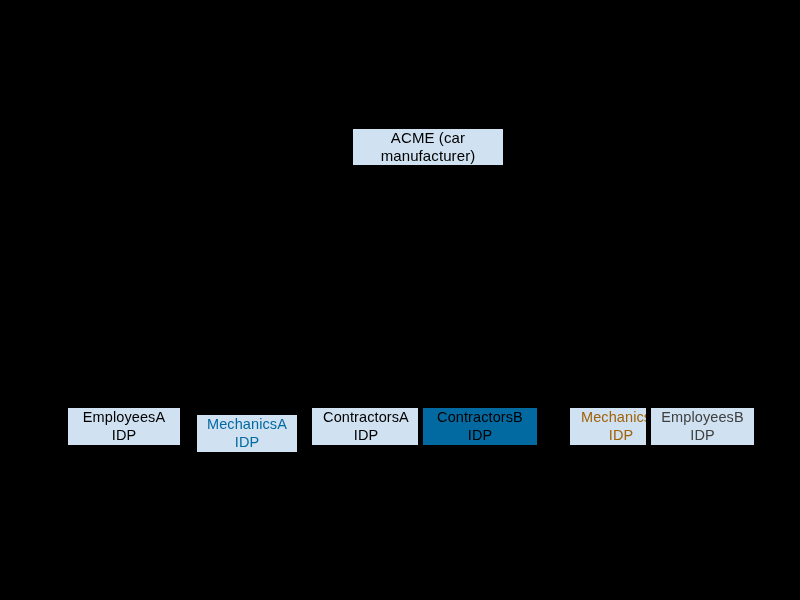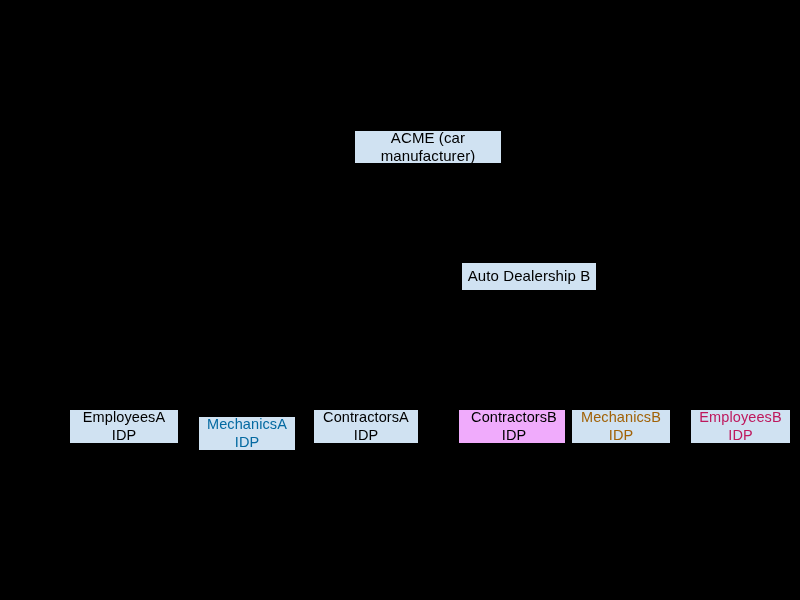--- a/index.html
+++ b/index.html
@@ -17,21 +17,21 @@
   #diagram-canvas {
     position: relative;
     width: 800px;
     height: 600px;
     background: #000000;
   }
   .node {
     position: absolute;
     box-sizing: border-box;
     background: #d0e2f2;
-    border: 7px solid #0f766e;
+    border: 5px solid #0f766e;
     color: #000000;
     display: flex;
     align-items: center;
     justify-content: center;
     text-align: center;
     line-height: 1.22;
     font-size: 15px;
     font-family: "Liberation Sans", sans-serif;
     letter-spacing: 0.1px;
     white-space: pre-line;
@@ -48,28 +48,27 @@
   }
 </style>
 </head>
 <body>
 
 <div id="diagram-canvas" style="background: rgb(0, 0, 0);">
 
   <div class="node root" style="left: 348px; top: 124px; width: 160px; height: 46px; background: rgb(208, 226, 242); border-color: rgb(0, 0, 0); color: rgb(0, 0, 0);">ACME (car
 manufacturer)</div>
 
-  <div class="node tier2" style="left: 455px; top: 256px; width: 148px; height: 41px; background: rgb(208, 226, 242); border-color: rgb(0, 0, 0); color: rgb(0, 0, 0);">Auto Dealership B</div>
 
   <div class="node tier3" style="left: 63px; top: 403px; width: 122px; height: 47px; background: rgb(208, 226, 242); border-color: rgb(0, 0, 0); color: rgb(0, 0, 0);">EmployeesA
 IDP</div>
   <div class="node tier3" style="left: 192px; top: 410px; width: 110px; height: 47px; background: rgb(208, 226, 242); border-color: rgb(0, 0, 0); color: #0369a1;">MechanicsA
 IDP</div>
   <div class="node tier3" style="left: 307px; top: 403px; width: 118px; height: 47px; background: rgb(208, 226, 242); border-color: rgb(0, 0, 0); color: rgb(0, 0, 0);">ContractorsA
 IDP</div>
-  <div class="node tier3" style="left: 452px; top: 403px; width: 124px; height: 47px; background: #f0abfc; border-color: rgb(0, 0, 0); color: rgb(0, 0, 0);">ContractorsB
+  <div class="node tier3" style="left: 418px; top: 403px; width: 124px; height: 47px; background: #0369a1; border-color: rgb(0, 0, 0); color: rgb(0, 0, 0);">ContractorsB
 IDP</div>
   <div class="node tier3" style="left: 565px; top: 403px; width: 112px; height: 47px; background: rgb(208, 226, 242); border-color: rgb(0, 0, 0); color: #a16207;">MechanicsB
 IDP</div>
-  <div class="node tier3" style="left: 684px; top: 403px; width: 113px; height: 47px; background: rgb(208, 226, 242); border-color: rgb(0, 0, 0); color: #be185d;">EmployeesB
+  <div class="node tier3" style="left: 646px; top: 403px; width: 113px; height: 47px; background: rgb(208, 226, 242); border-color: rgb(0, 0, 0); color: #404040;">EmployeesB
 IDP</div>
 
 </div>
 
 </body></html>

